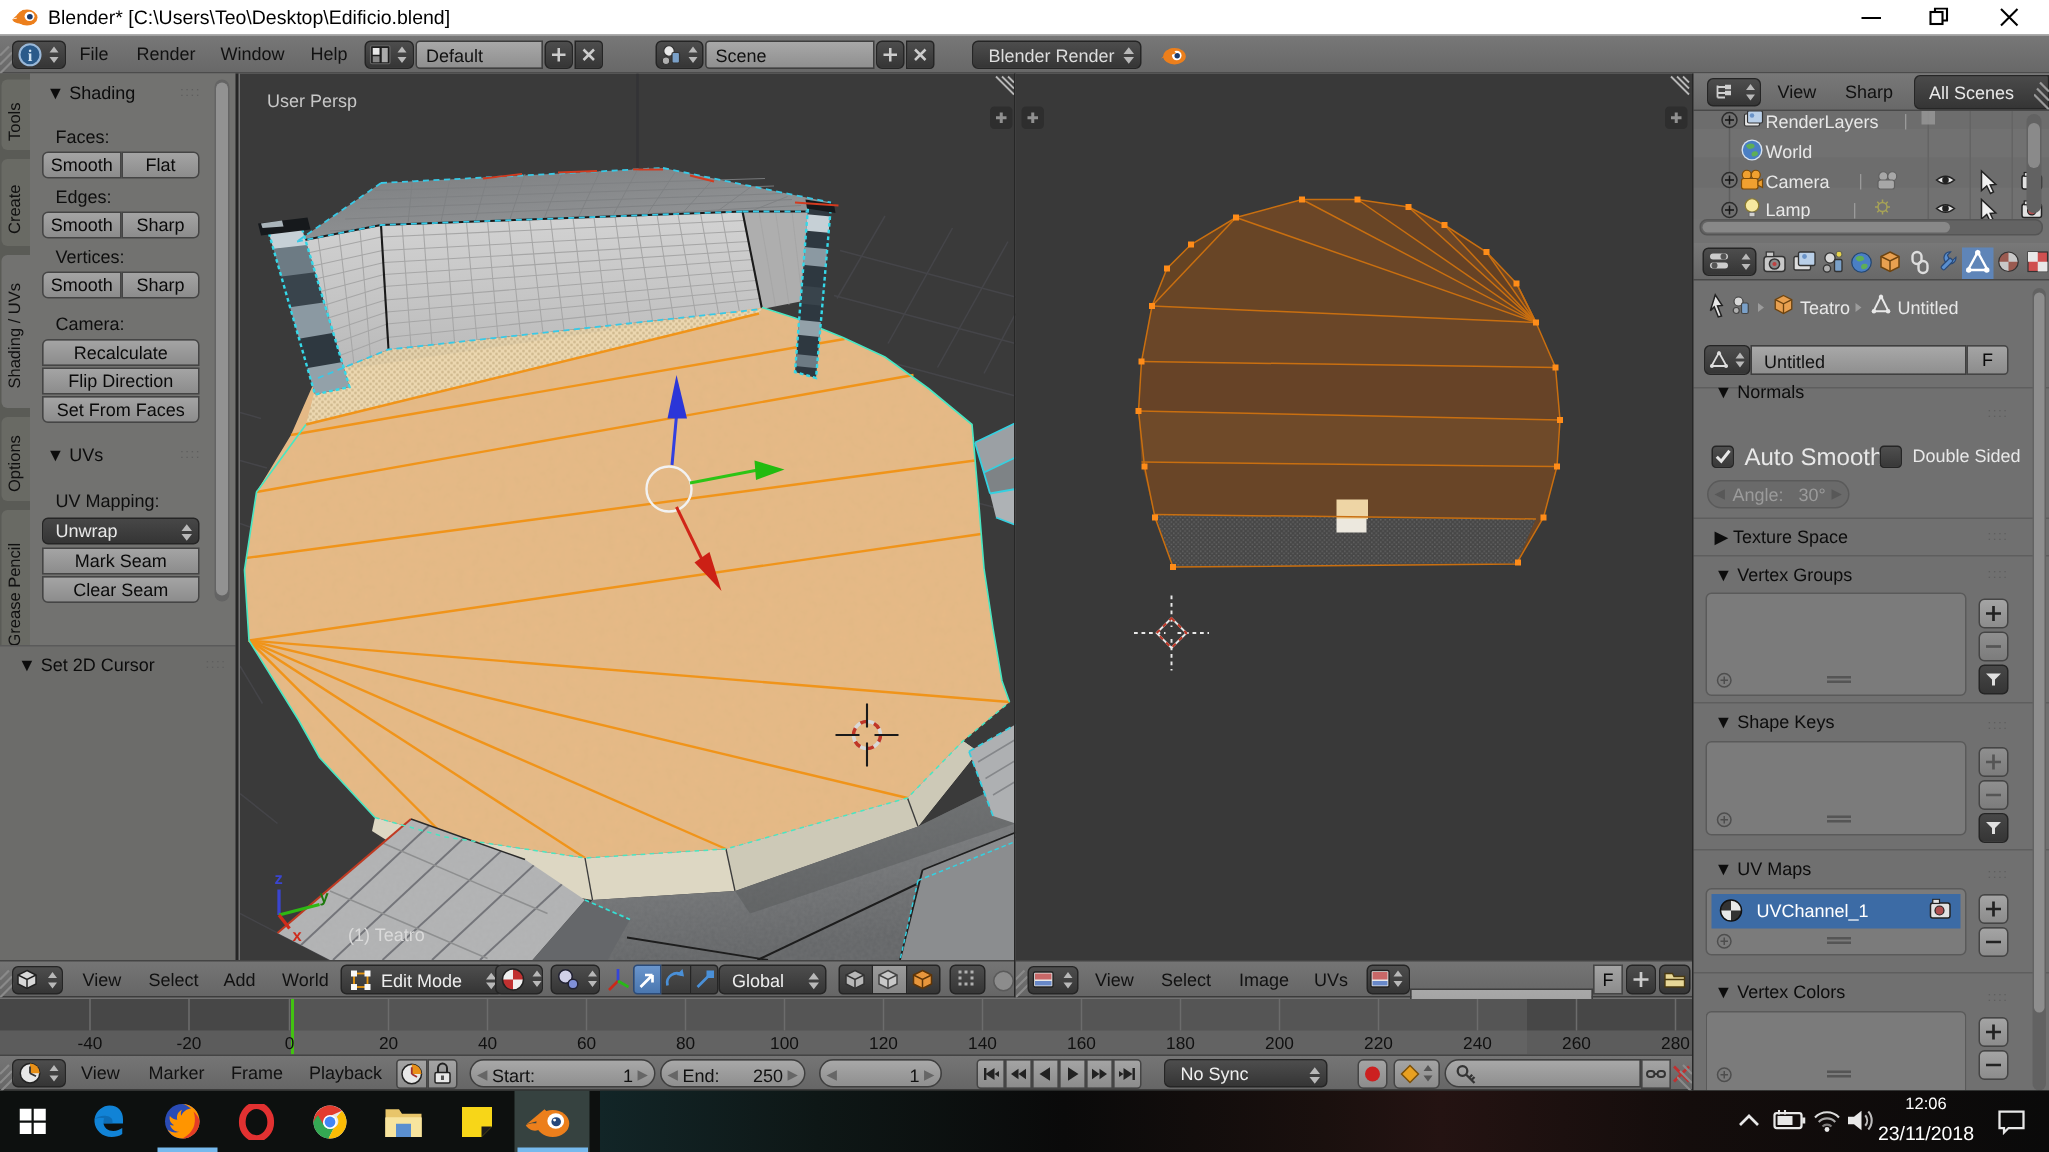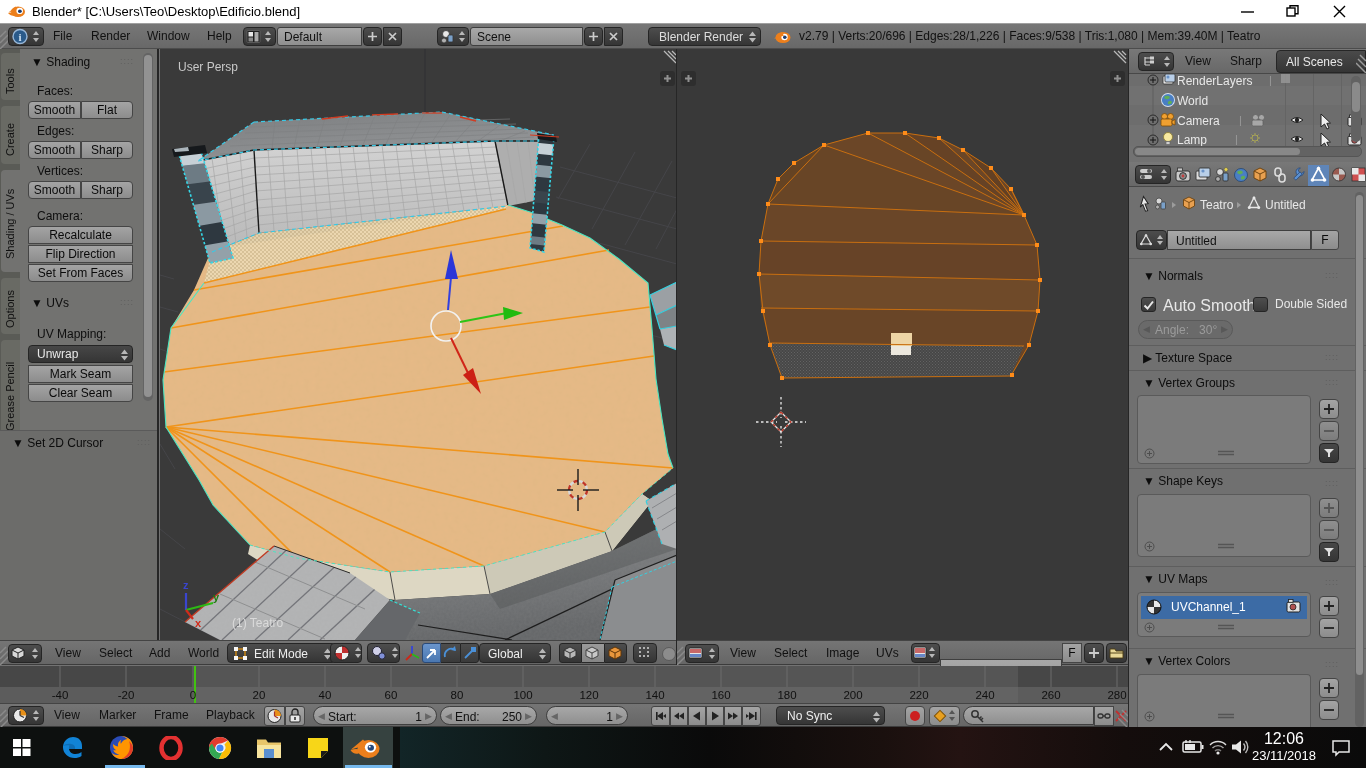--- a/index.html
+++ b/index.html
@@ -106,21 +106,20 @@
     <svg class="abs" style="right:2px;top:2px" width="10" height="14">
         <path d="M1 6 L4.5 1.5 L8 6 Z M1 8 L4.5 12.5 L8 8 Z" fill="#b8b8b8"></path>
       </svg>
   </div>
   <svg class="abs" style="left:772px;top:4px" width="20" height="18" viewBox="0 0 20 18">
     <ellipse cx="11" cy="9.5" rx="7.5" ry="5.5" fill="#ec7f1c"></ellipse>
     <circle cx="12.5" cy="9" r="3.2" fill="#fff"></circle>
     <circle cx="12.8" cy="9.2" r="1.8" fill="#1c3c6e"></circle>
     <path d="M2 11 L9.5 4 L12 7.5 Z" fill="#ec7f1c"></path>
   </svg>
-  <span class="menutxt" style="left:799px">v2.79 | Verts:20/696 | Edges:28/1,226 | Faces:9/538 | Tris:1,080 | Mem:39.40M | Teatro</span>
 </div>
 
 <div id="tabcol" class="abs"></div>
 <div class="tab abs" style="top:53px;height:47px">
     <span style="left:3px;top:41px">Tools</span>
   </div>
 <div class="tab abs" style="top:106px;height:58px">
     <span style="left:3px;top:50px">Create</span>
   </div>
 <div class="tab abs" style="top:170px;height:102px;background:#727270;width:20px">
@@ -1078,21 +1077,21 @@
       <circle cx="9" cy="4.5" r="1.3" fill="#ddd"></circle>
       <circle cx="4.3" cy="13" r="1.3" fill="#ddd"></circle>
       <circle cx="13.7" cy="13" r="1.3" fill="#ddd"></circle>
       <path d="M20 8 L23 4 L26 8 Z M20 10 L23 14 L26 10 Z" fill="#b8b8b8"></path>
     </svg>
   </div>
   <div class="field" style="left:38px;top:68px;width:144px;height:20px;padding:3px 8px;border-radius:0">Untitled</div>
   <div class="tbtn" style="left:182px;top:68px;width:28px;height:20px;line-height:18px;border-radius:0 3px 3px 0">F</div>
   <div class="abs" style="left:0;top:96px;width:237px;height:1px;background:#5e5e5e"></div>
 
-  <span class="ptitle" style="left:14px;top:107px">▼ Normals</span>
+  <span class="ptitle" style="left:14px;top:92px">▼ Normals</span>
   <span class="dots" style="left:196px;top:108px">::::</span>
   <div class="abs" style="left:12px;top:135px;width:15px;height:15px;background:linear-gradient(#4e4e4e,#393939);border:1px solid #252525;border-radius:3px">
     <svg width="13" height="13">
         <path d="M2.5 6.5 L5.5 9.5 L11 2.5" stroke="#e8e8e8" stroke-width="2" fill="none"></path>
       </svg>
   </div>
   <span class="abs white" style="left:34px;top:135px;font-size:16px">Auto Smooth</span>
   <div class="abs" style="left:124px;top:135px;width:15px;height:15px;background:linear-gradient(#4e4e4e,#393939);border:1px solid #252525;border-radius:3px"></div>
   <span class="abs white" style="left:146px;top:135px;font-size:12px">Double Sided</span>
   <div class="abs" style="left:9px;top:158px;width:95px;height:19px;background:#6a6a6a;border:1px solid #5a5a5a;border-radius:10px;color:#9b9b9b;font-size:12px;padding:2px 0 0 16px">Angle: &nbsp;&nbsp;30°
@@ -1270,21 +1269,21 @@
       <path d="M2 6 A11 11 0 0 1 18 6" opacity="0.95"></path>
       <path d="M4.5 9 A7.5 7.5 0 0 1 15.5 9" opacity="0.7"></path>
       <path d="M7 12 A4.2 4.2 0 0 1 13 12" opacity="0.5"></path>
     </g>
     <circle cx="10" cy="14" r="1.6" fill="#e8e8e8"></circle>
   </svg>
   <svg class="abs" style="left:1231px;top:12px" width="20" height="16" viewBox="0 0 20 16">
     <path d="M1 5.5 L5 5.5 L10 1.5 L10 14.5 L5 10.5 L1 10.5 Z" fill="#e8e8e8"></path>
     <path d="M12.5 4.5 A5.5 5.5 0 0 1 12.5 11.5 M14.5 2 A9 9 0 0 1 14.5 14" stroke="#e8e8e8" stroke-width="1.4" fill="none" opacity="0.8"></path>
   </svg>
-  <span class="abs" style="left:1256px;top:3px;width:56px;text-align:center;color:#fff;font-size:16px">12:06</span>
+  <span class="abs" style="left:1256px;top:3px;width:56px;text-align:center;color:#fff;font-size:11px">12:06</span>
   <span class="abs" style="left:1242px;top:21px;width:84px;text-align:center;color:#fff;font-size:13px">23/11/2018</span>
   <svg class="abs" style="left:1331px;top:12px" width="20" height="18" viewBox="0 0 20 18">
     <path d="M2 2 L18 2 L18 13 L8 13 L5 16 L5 13 L2 13 Z" fill="none" stroke="#e8e8e8" stroke-width="1.5"></path>
   </svg>
 </div>
 
 <div class="vline abs" style="left:157px;top:49px;width:2px;height:591px"></div>
 <div class="vline abs" style="left:676px;top:49px;width:1px;height:616px"></div>
 <div class="vline abs" style="left:1128px;top:49px;width:1px;height:678px"></div>
 <div class="vline abs" style="left:0;top:162px;width:1366px;height:0px"></div>

